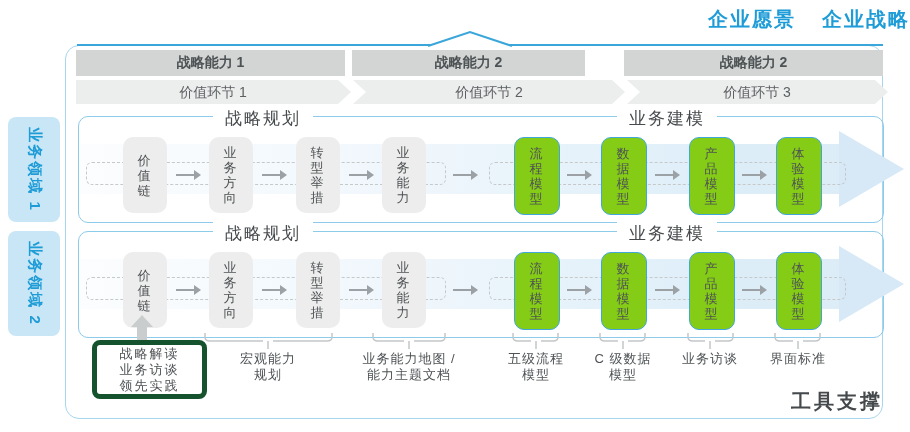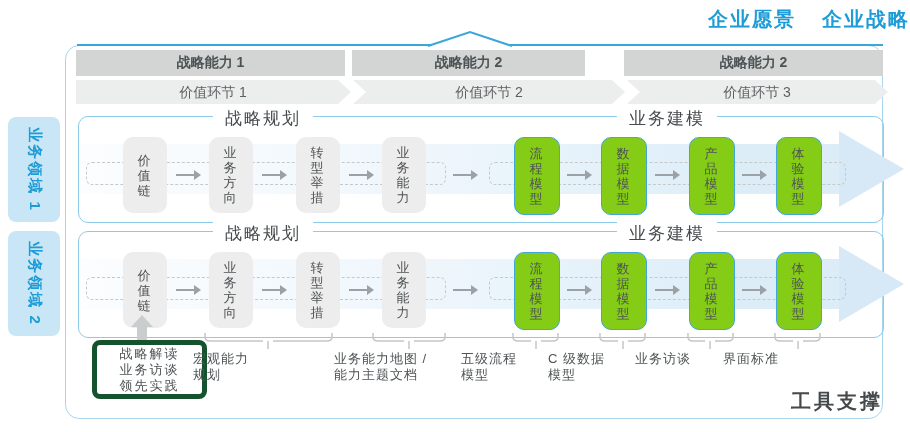--- a/index.html
+++ b/index.html
@@ -45,21 +45,21 @@
   .pbox span{display:block;width:15px;word-break:break-all;line-height:15px;font-size:13px;color:#4f5355;text-align:left;}
   .arr{position:absolute;top:53px;width:25px;height:10px;}
   .arr::before{content:"";position:absolute;left:0;top:4px;width:18px;height:2px;background:#9ba1a4;}
   .arr::after{content:"";position:absolute;left:18px;top:0;width:0;height:0;
               border-top:5px solid transparent;border-bottom:5px solid transparent;border-left:7px solid #9ba1a4;}
 
   
   #practice-box{left:92px;top:340px;width:105px;height:49px;border:5px solid #14532d;border-radius:8px;background:#fff;
                 display:flex;flex-direction:column;align-items:center;justify-content:center;}
   #practice-box div{font-size:13px;color:#4f5355;line-height:16px;letter-spacing:2px;}
-  .ann{top:351px;width:150px;text-align:left;font-size:13px;color:#4f5355;line-height:16px;letter-spacing:1px;}
+  .ann{top:351px;width:150px;text-align:center;font-size:13px;color:#4f5355;line-height:16px;letter-spacing:1px;}
 
   svg.overlay{position:absolute;left:0;top:0;pointer-events:none;}
 </style>
 </head>
 <body>
 
 <div id="stage">
 
   <div id="title" class="abs">
     <span>企业愿景</span><span class="gap"></span><span>企业战略</span>

